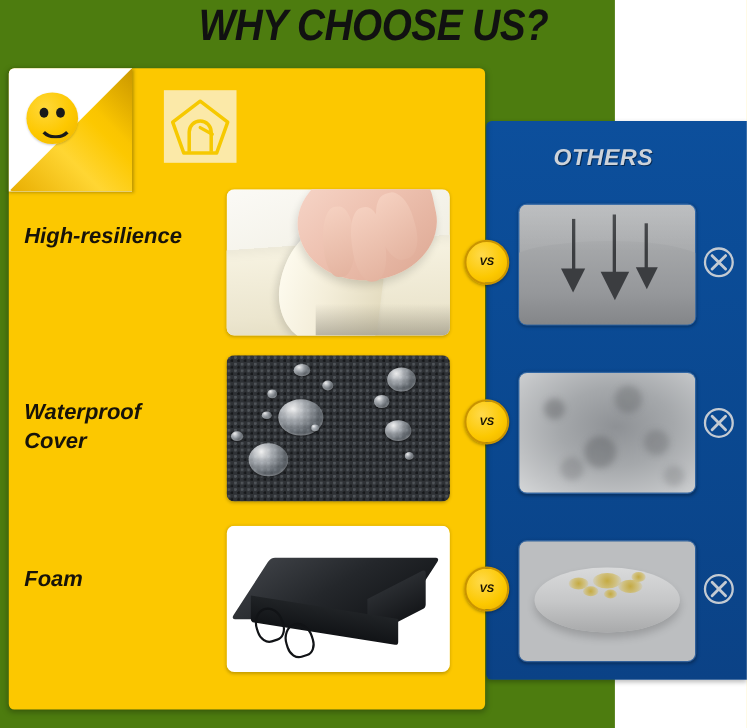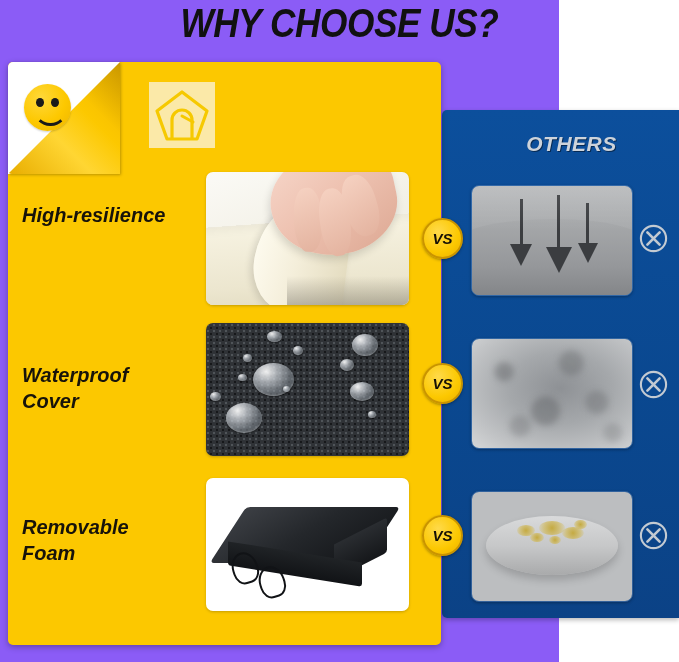--- a/index.html
+++ b/index.html
@@ -10,21 +10,21 @@
     width: 679px;
     height: 662px;
     background: #ffffff;
     font-family: "Liberation Sans", sans-serif;
     overflow: hidden;
   }
   #stage {
     position: relative;
     width: 559px;
     height: 662px;
-    background: #8b5cf6;
+    background: #4d7c0f;
   }
 
   
   #title {
     position: absolute;
     left: 0;
     top: 1px;
     width: 679px;
     text-align: center;
     font-size: 40px;
@@ -54,21 +54,20 @@
     left: 0;
     top: 22px;
     width: 213px;
     text-align: center;
     font-size: 21px;
     font-weight: 800;
     font-style: italic;
     color: #cdd3da;
     text-shadow: 1px 1px 0 rgba(0,0,0,0.45);
     letter-spacing: 0.5px;
-    margin-left: 23px;
   }
 
   
   #ours-panel {
     position: absolute;
     left: 8px;
     top: 62px;
     width: 433px;
     height: 583px;
     background: #fcc800;
@@ -199,21 +198,21 @@
     left: 422px;
     width: 41px;
     height: 41px;
     border-radius: 50%;
     background: radial-gradient(circle at 38% 32%, #ffda4a 0%, #fcc800 60%, #e9ae00 100%);
     border: 2px solid #c99400;
     box-shadow: 0 1px 3px rgba(0,0,0,0.35);
     display: flex;
     align-items: center;
     justify-content: center;
-    font-size: 15px;
+    font-size: 10px;
     font-weight: 800;
     font-style: italic;
     color: #151005;
     box-sizing: border-box;
     z-index: 6;
   }
 
   
   .x-icon {
     position: absolute;
@@ -519,21 +518,20 @@
 
   <div class="x-icon" style="top:370px">
     <svg width="29" height="29" viewBox="0 0 29 29" aria-hidden="true">
       <circle cx="14.5" cy="14.5" r="12.6" fill="none" stroke="#c3cad2" stroke-width="2.1"></circle>
       <line x1="8.4" y1="8.4" x2="20.6" y2="20.6" stroke="#c3cad2" stroke-width="2.6" stroke-linecap="round"></line>
       <line x1="20.6" y1="8.4" x2="8.4" y2="20.6" stroke="#c3cad2" stroke-width="2.6" stroke-linecap="round"></line>
     </svg>
   </div>
 
   <div class="feature-label" style="top:515px">
-    <div>Removable</div>
     <div>Foam</div>
   </div>
 
   <div class="ours-img" style="top:478px">
     <div class="art cover-bg">
       <div class="cushion-top"></div>
       <div class="cushion-side"></div>
       <div class="cushion-front"></div>
       <span class="tie" style="left:13%;top:56%;"></span>
       <span class="tie" style="left:26%;top:66%;"></span>

